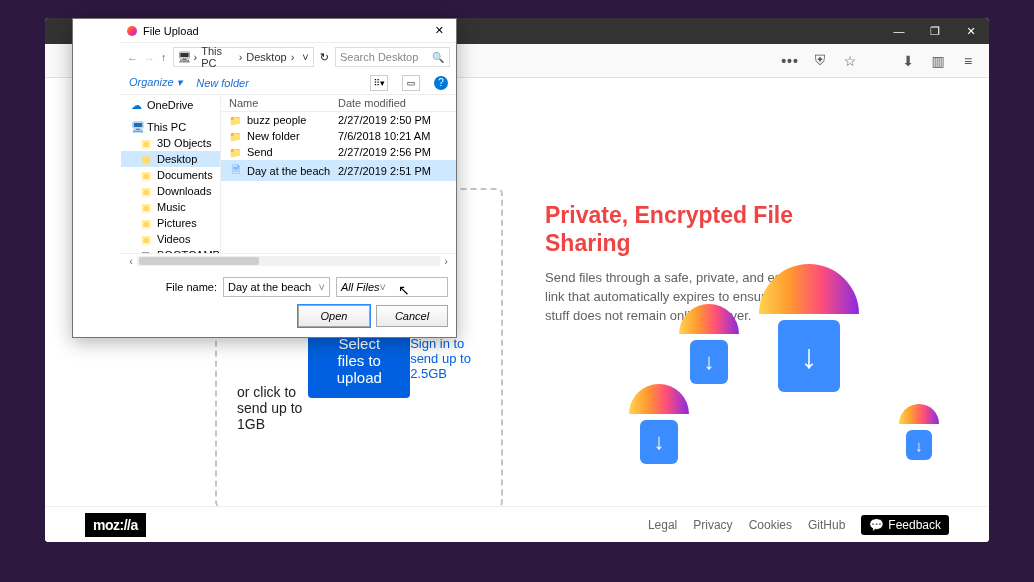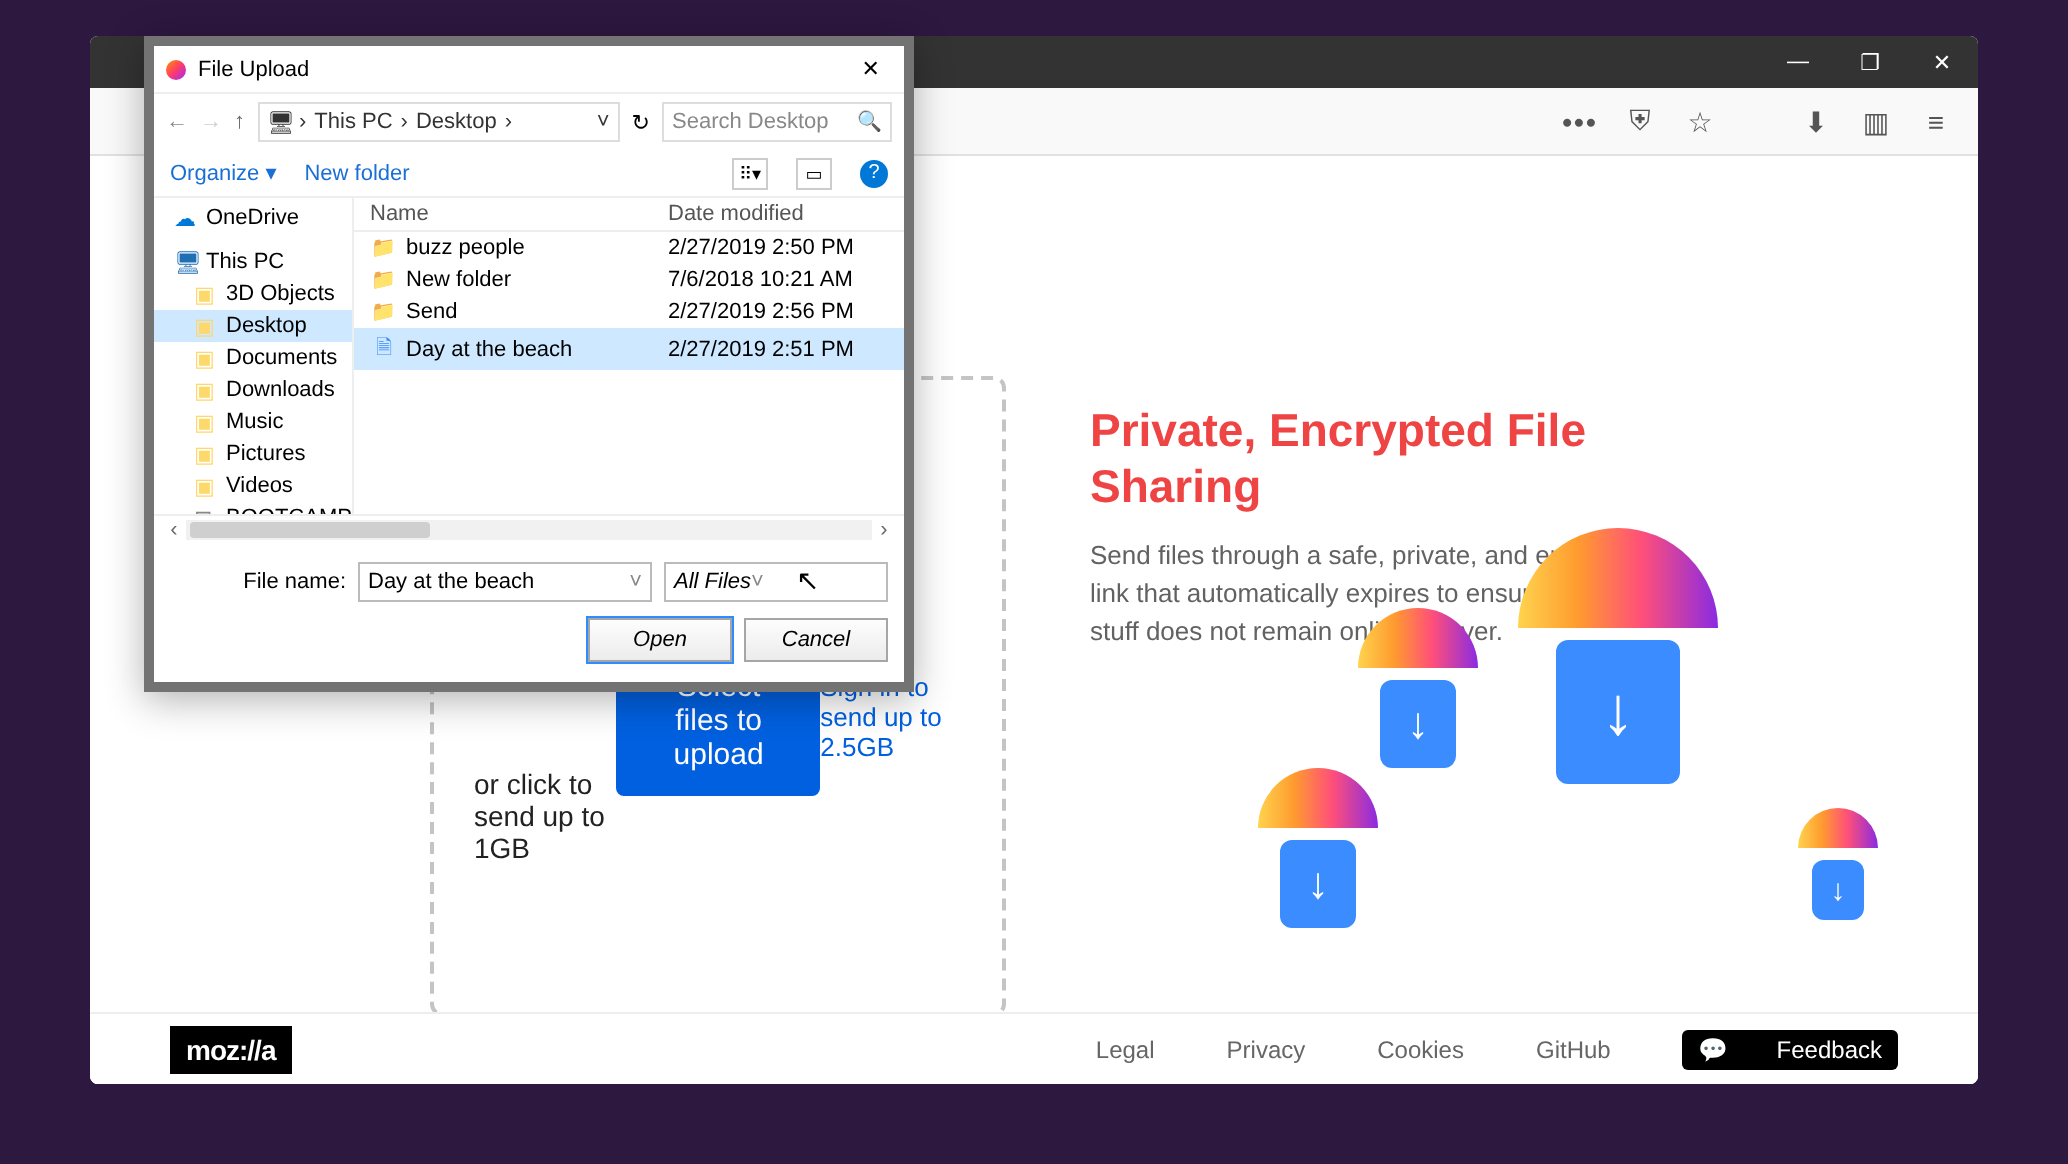--- a/index.html
+++ b/index.html
@@ -35,39 +35,39 @@
 .p-sm .docfile { width:38px; height:44px; }
 .p-sm .arrow-dn { font-size:22px; }
 .p-xs .canopy { width:40px; height:20px; }
 .p-xs .docfile { width:26px; height:30px; }
 .p-xs .arrow-dn { font-size:15px; }
 
 
 .page-footer { position: absolute; left: 0; right: 0; bottom: 0; height: 36px; display: flex; align-items: center; justify-content: space-between; padding: 0 40px; border-top: 1px solid #eee; background:#fff; }
 .mozilla-badge { background:#000; color:#fff; padding:4px 8px; font-size:14px; font-weight:700; letter-spacing:-0.5px; }
 .footer-links { display:flex; gap:16px; align-items:center; font-size:12px; color:#666; }
-.footer-links span { cursor:pointer;margin-left:20px; }
+.footer-links span { cursor:pointer; }
 .feedback-chip { background:#000; color:#fff; padding:3px 8px; border-radius:3px; display:flex; align-items:center; gap:4px; }
 
 
 .signin-btn { position:absolute; right:24px; top:70px; border:1px solid #0060df; color:#0060df; background:#fff; padding:8px 14px; border-radius:4px; font-size:13px; cursor:pointer; }
 
 
-.file-dialog { position:absolute; left:72px; top:18px; width:385px; background:#fff; border:5px solid #737373; box-shadow:0 4px 18px rgba(0,0,0,0.3); font-size:11px; z-index:50; }
+.file-dialog { position:absolute; left:72px; top:18px; width:385px; background:#fff; border:1px solid #737373; box-shadow:0 4px 18px rgba(0,0,0,0.3); font-size:11px; z-index:50;padding-left:48px; }
 .fd-title { height:24px; display:flex; align-items:center; padding:0 6px; background:#fff; border-bottom:1px solid #eee; }
 .ff-dot { width:10px; height:10px; border-radius:50%; margin-right:6px; background:linear-gradient(135deg,#ff9500,#ff3b6b,#9b2aff); }
 .fd-title .close-x { margin-left:auto; cursor:pointer; padding:2px 6px; }
 .fd-nav { height:28px; display:flex; align-items:center; padding:0 6px; gap:6px; }
 .crumb { flex:1; display:flex; align-items:center; gap:4px; border:1px solid #ddd; padding:2px 4px; height:20px; }
 .crumb span { color:#333; }
 .chev { color:#888; }
 .search-box { width:115px; height:20px; border:1px solid #ddd; padding:0 4px; color:#888; display:flex; align-items:center; justify-content:space-between; }
 .mag { font-size:10px; }
 .fd-toolbar { height:24px; display:flex; align-items:center; padding:0 8px; gap:14px; border-bottom:1px solid #eee; }
-.fd-toolbar .lnk { color:#1a6fd6; cursor:pointer; }
+.fd-toolbar .lnk { color:#1a6fd6; cursor:pointer;font-style:italic; }
 .fd-toolbar .spacer { flex:1; }
 .view-icn { width:18px; height:16px; border:1px solid #ccc; display:flex; align-items:center; justify-content:center; font-size:9px; cursor:pointer; }
 .help-badge { width:14px; height:14px; border-radius:50%; background:#0078d7; color:#fff; font-size:10px; display:flex; align-items:center; justify-content:center; }
 .fd-body { display:flex; height:158px; }
 .fd-tree { width:100px; border-right:1px solid #eee; overflow:hidden; padding:2px 0; }
 .tree-item { padding:2px 4px 2px 10px; display:flex; align-items:center; gap:4px; cursor:pointer; white-space:nowrap; overflow:hidden; }
 .tree-item.sel { background:#cde8ff; }
 .tree-sub { padding-left:20px; }
 .ticon { width:12px; height:12px; flex-shrink:0; }
 .ic-onedrive { color:#0078d7; }

